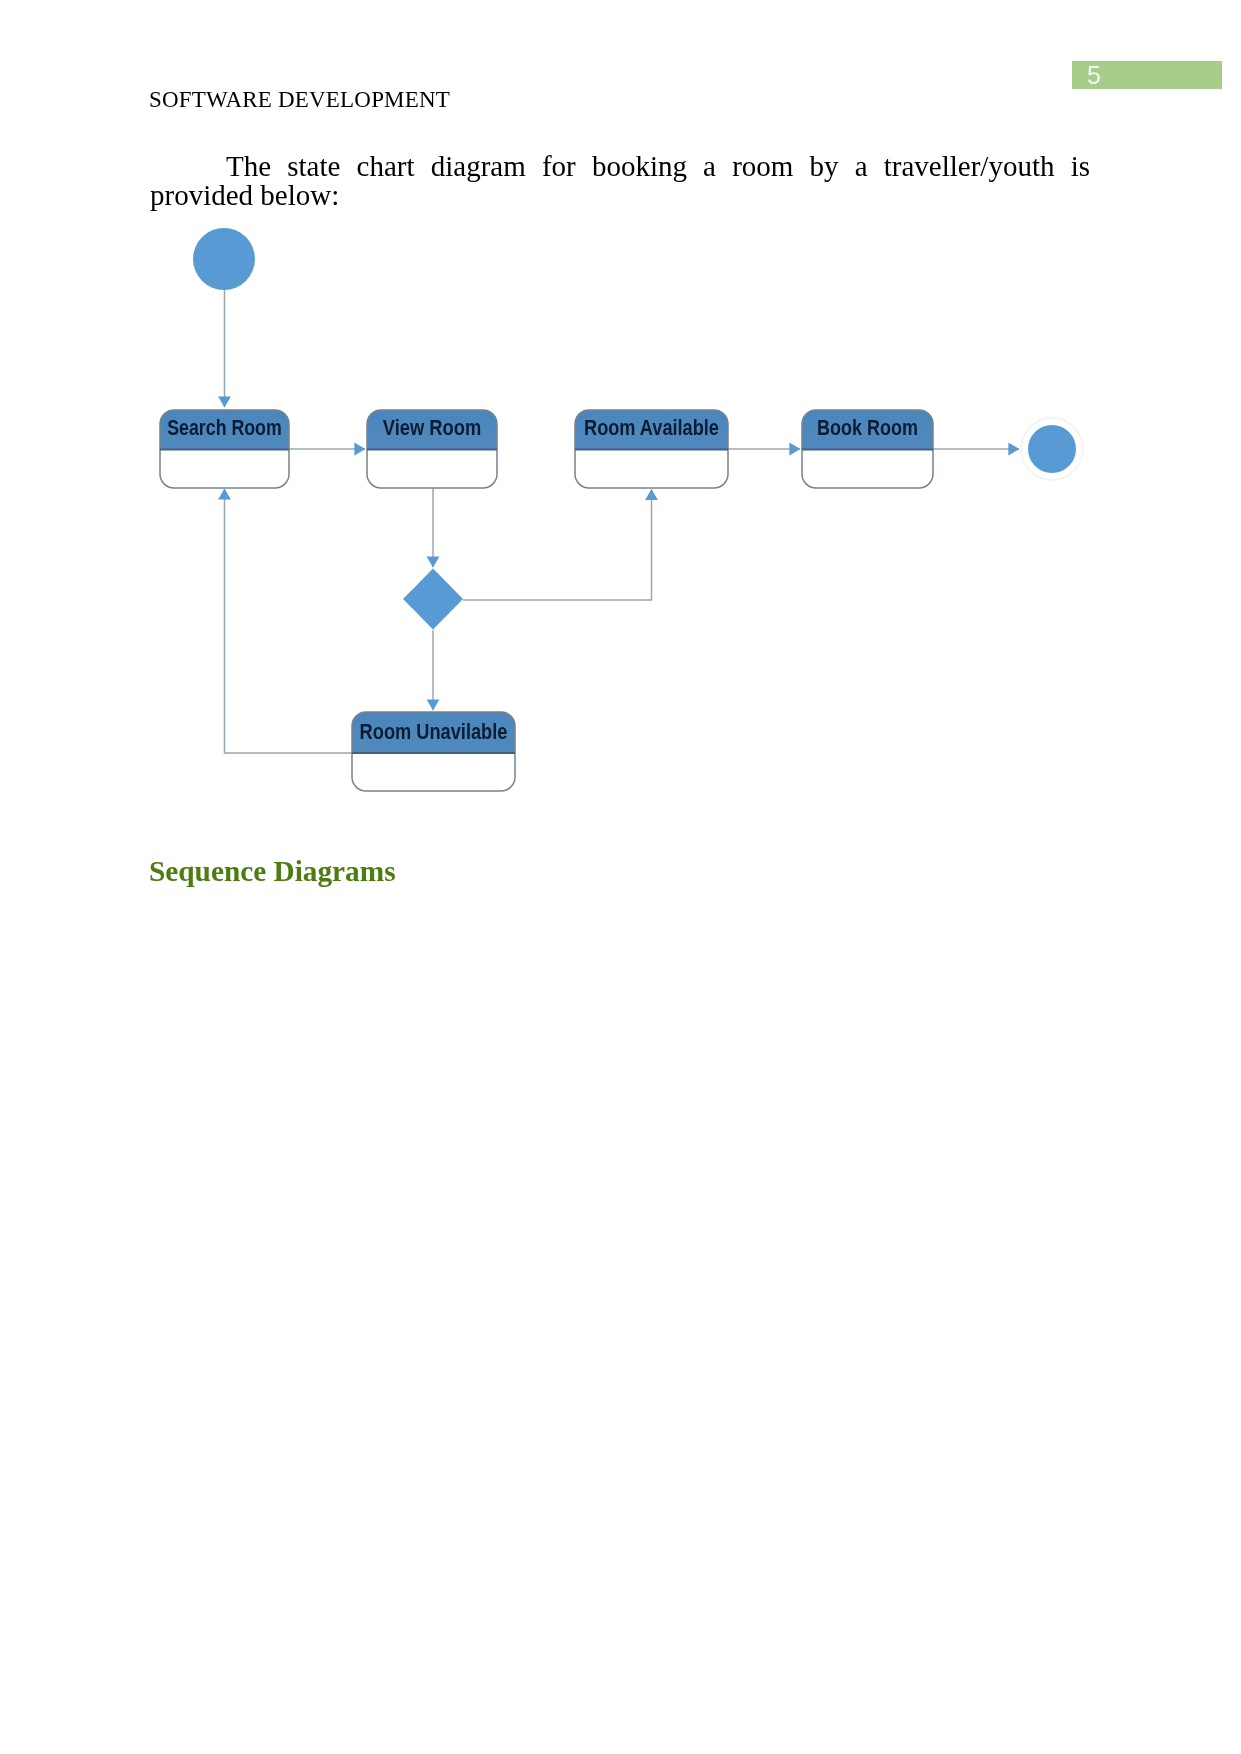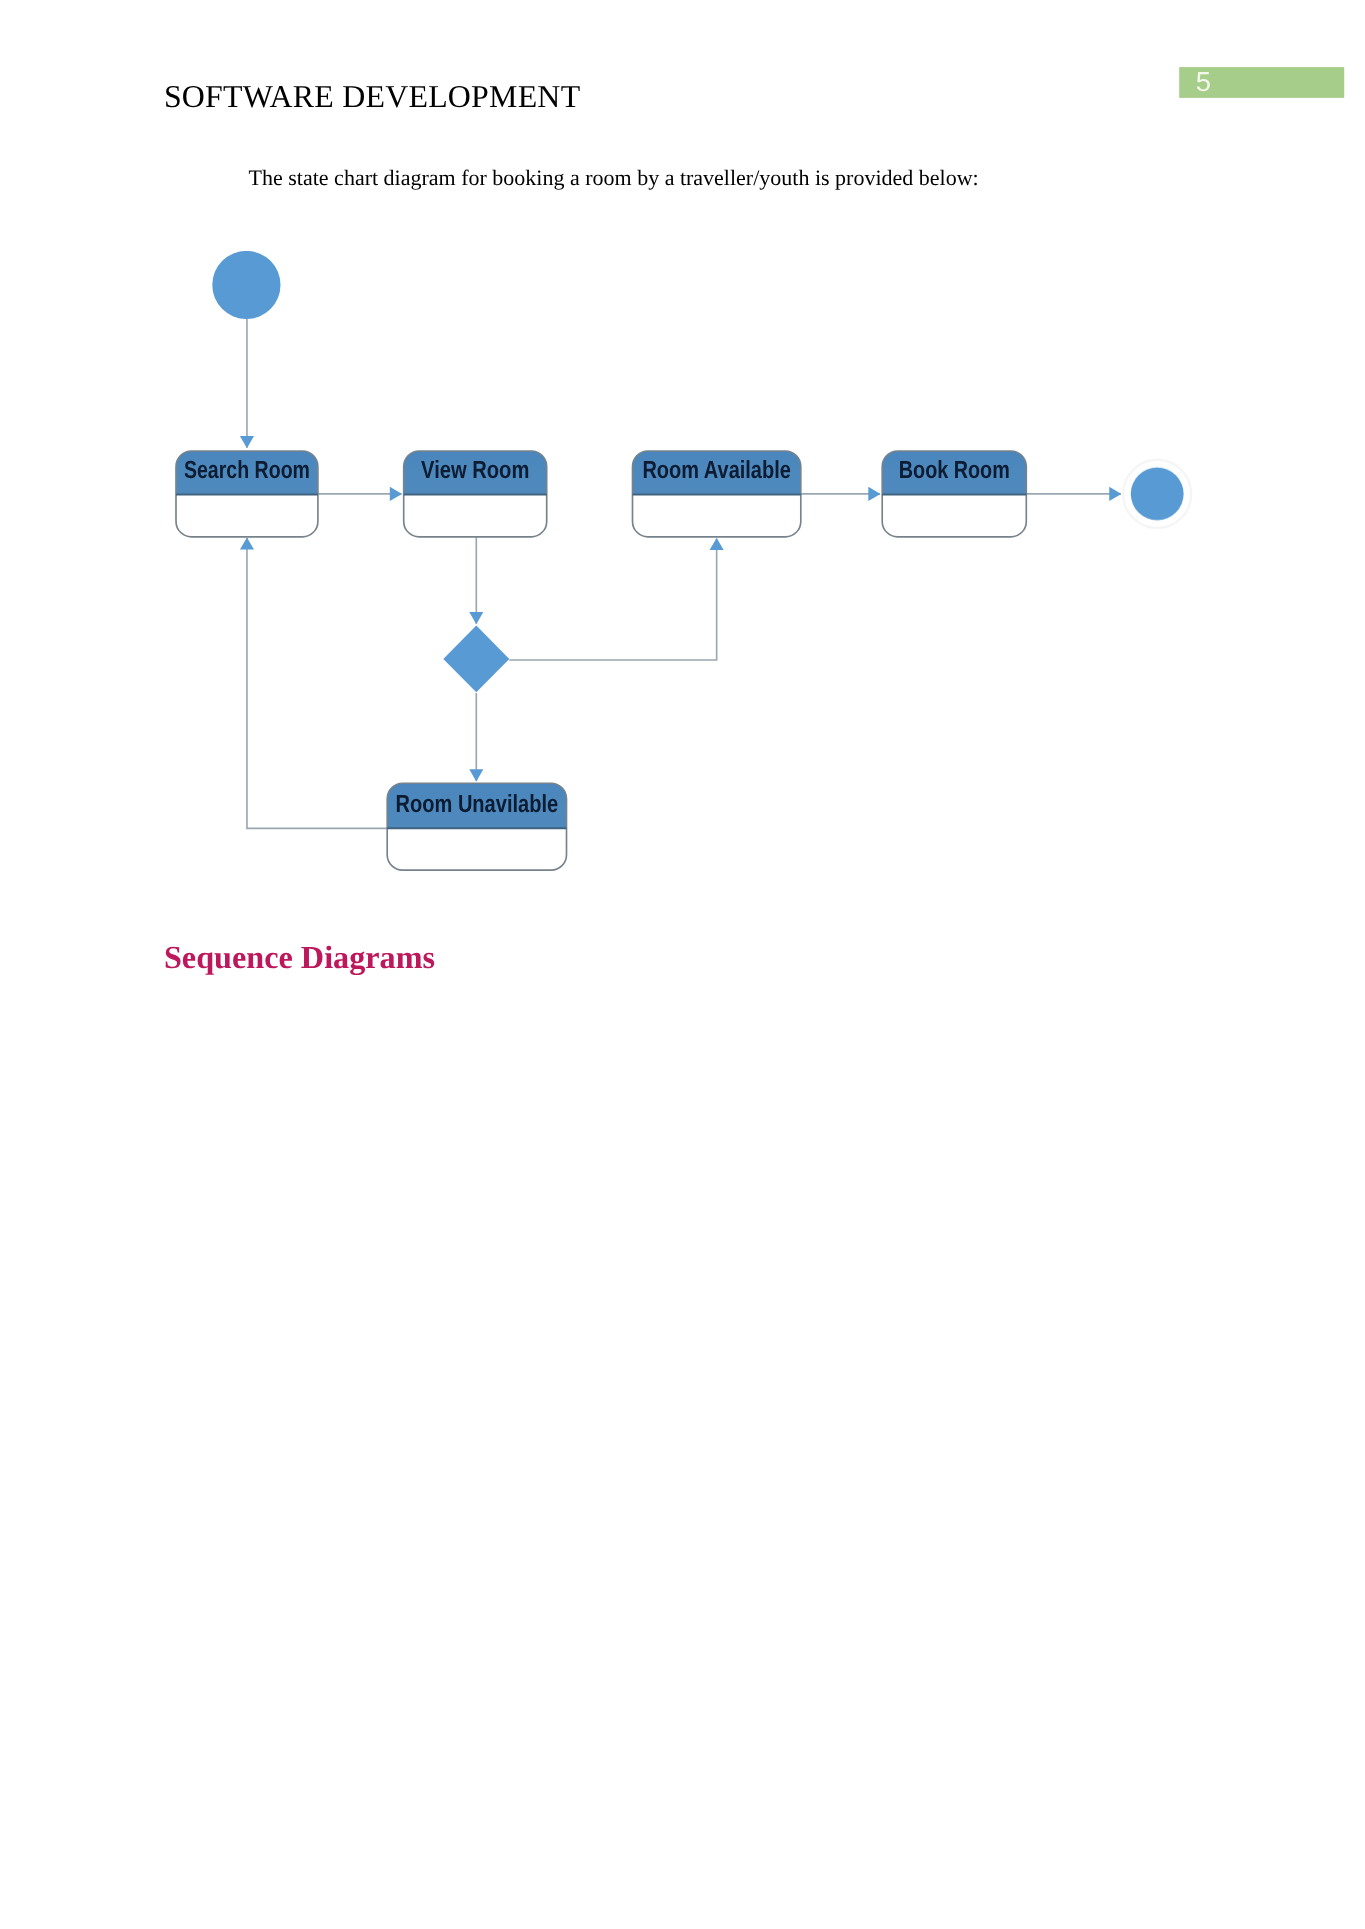--- a/index.html
+++ b/index.html
@@ -1,23 +1,23 @@
 <!DOCTYPE html>
 <html><head>
 <meta charset="utf-8">
 <style>
   html,body{margin:0;padding:0;}
   body{width:1241px;height:1754px;background:#ffffff;font-family:"Liberation Serif",serif;position:relative;overflow:hidden;}
   .page{position:absolute;left:0;top:0;width:1241px;height:1754px;}
-  #doc-header{position:absolute;left:149px;top:72px;font-size:29px;color:#000;letter-spacing:0.2px;}
+  #doc-header{position:absolute;left:149px;top:87px;font-size:23px;color:#000;letter-spacing:0.2px;}
   #page-number-box{position:absolute;left:1072px;top:61px;width:150px;height:28px;background:#a7cd8b;}
   #page-number{position:absolute;left:1087px;top:61px;font-size:25px;color:#f2f8ec;font-family:"Liberation Sans",sans-serif;}
-  .para{position:absolute;font-size:20px;color:#000;line-height:1.0;font-family:Liberation Serif, serif;}
+  .para{position:absolute;font-size:29px;color:#000;line-height:1.0;font-family:Liberation Serif, serif;}
   #para1{left:150px;top:152px;width:940px;text-indent:76px;text-align:justify;}
-  #heading1{position:absolute;left:149px;top:855px;font-size:29.3px;font-weight:bold;color:#be185d;}
+  #heading1{position:absolute;left:149px;top:855px;font-size:29.3px;font-weight:bold;color:#4d7c0f;}
   #para2{left:150px;top:908px;width:940px;text-indent:76px;text-align:justify;line-height:2.23;}
   svg.diagram{position:absolute;left:0;top:0;}
 </style>
 </head>
 <body>
 
 <div class="page">
   <div id="page-number-box"></div>
   <div id="page-number">5</div>
   <div id="doc-header">SOFTWARE DEVELOPMENT</div>

